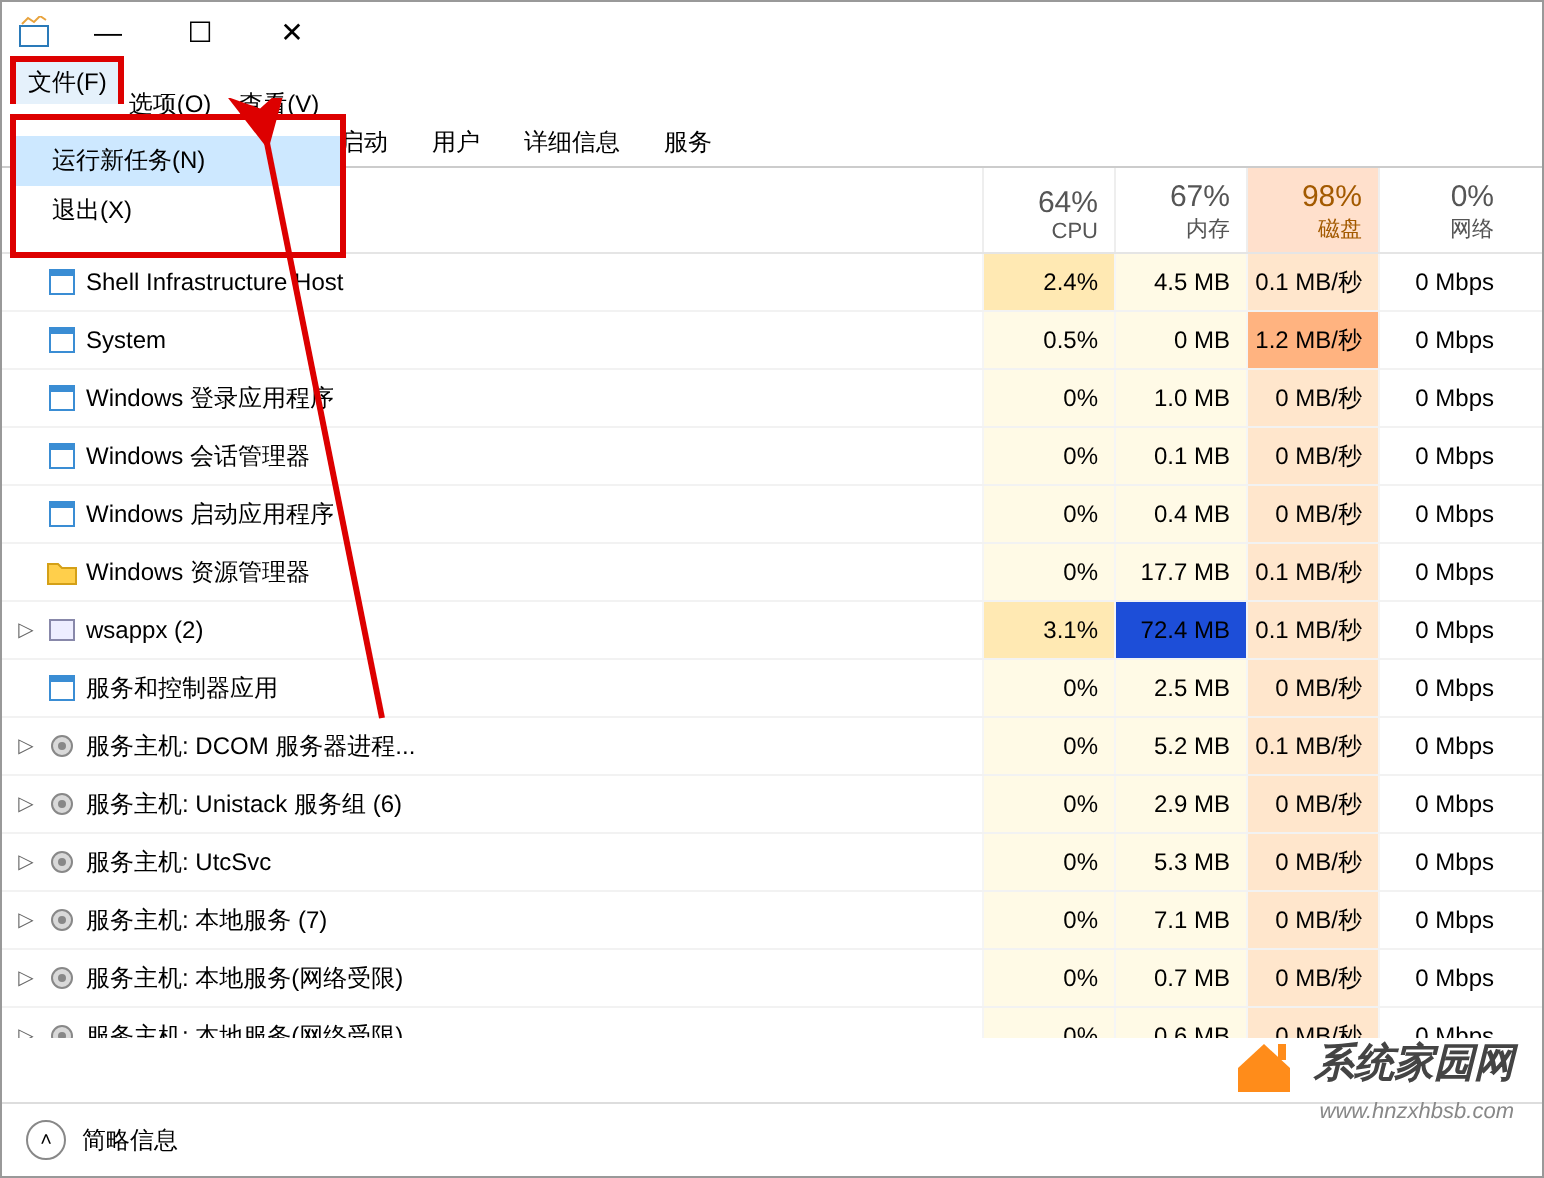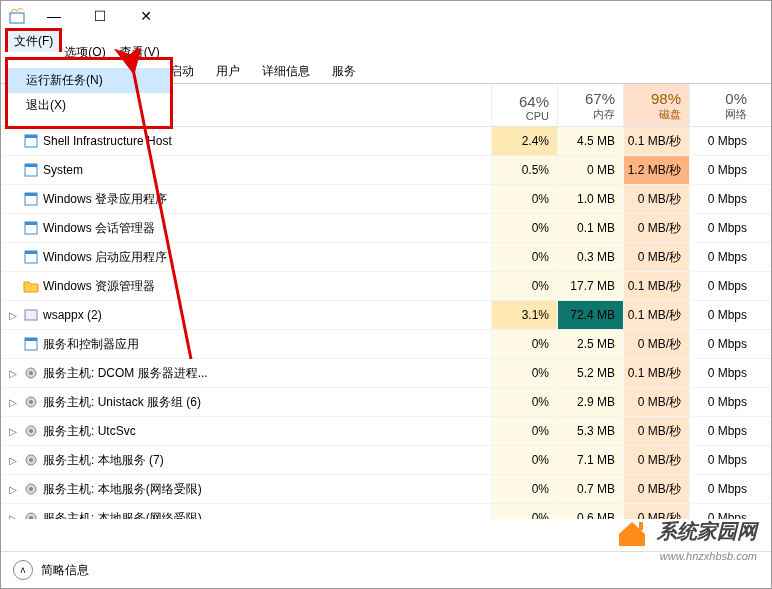--- a/index.html
+++ b/index.html
@@ -31,21 +31,21 @@
 .expand { width:12px; text-align:center; color:#666; font-size:10px; }
 .no-exp { width:12px; }
 .icon { width:16px; height:16px; display:flex; align-items:center; justify-content:center; }
 .r-col { width:66px; text-align:right; padding-right:8px; box-sizing:border-box; border-left:1px solid #f5f5f5; height:100%; display:flex; align-items:center; justify-content:flex-end; }
 .c-cpu { background:#fffae6; }
 .c-mem { background:#fffae6; }
 .c-dsk { background:#ffe6cc; }
 .c-dsk.hot { background:#ffb380; }
 .c-net { background:#fff; }
 .c-cpu.hot { background:#ffe9b3; }
-.c-mem.hot { background:#0f766e; }
+.c-mem.hot { background:#1d4ed8; }
 .footer { position:absolute; left:0; right:0; bottom:0; height:36px; border-top:1px solid #ddd; display:flex; align-items:center; padding:0 12px; gap:8px; }
 .chev { width:18px; height:18px; border:1px solid #888; border-radius:50%; display:flex; align-items:center; justify-content:center; font-size:10px; }
 .arrow-annot { position:absolute; left:80px; top:48px; pointer-events:none; z-index:20; }
 .watermark { position:absolute; right:14px; bottom:40px; display:flex; gap:8px; z-index:5; }
 .wm-house { width:34px; height:30px; }
 .wm-text { font-size:20px; font-style:italic; font-weight:700; color:#444; }
 .wm-url { position:absolute; right:14px; bottom:26px; font-size:11px; color:#888; font-style:italic; }
 </style>
 </head>
 <body>
@@ -185,21 +185,21 @@
           <span class="no-exp"></span>
           <span class="icon">
             <svg width="16" height="16">
               <rect x="2" y="2" width="12" height="12" fill="#fff" stroke="#3a8dd4"></rect>
               <rect x="2" y="2" width="12" height="3" fill="#3a8dd4"></rect>
             </svg>
           </span>
           <span>Windows 启动应用程序</span>
         </div>
         <div class="r-col c-cpu">0%</div>
-        <div class="r-col c-mem">0.3 MB</div>
+        <div class="r-col c-mem">0.4 MB</div>
         <div class="r-col c-dsk">0 MB/秒</div>
         <div class="r-col c-net">0 Mbps</div>
         <div style="width:16px"></div>
       </div>
       <div class="row">
         <div class="r-name">
           <span class="no-exp"></span>
           <span class="icon">
             <svg width="16" height="16">
               <path d="M1 4h5l2 2h7v8H1z" fill="#ffcf4b" stroke="#d4a017"></path>

